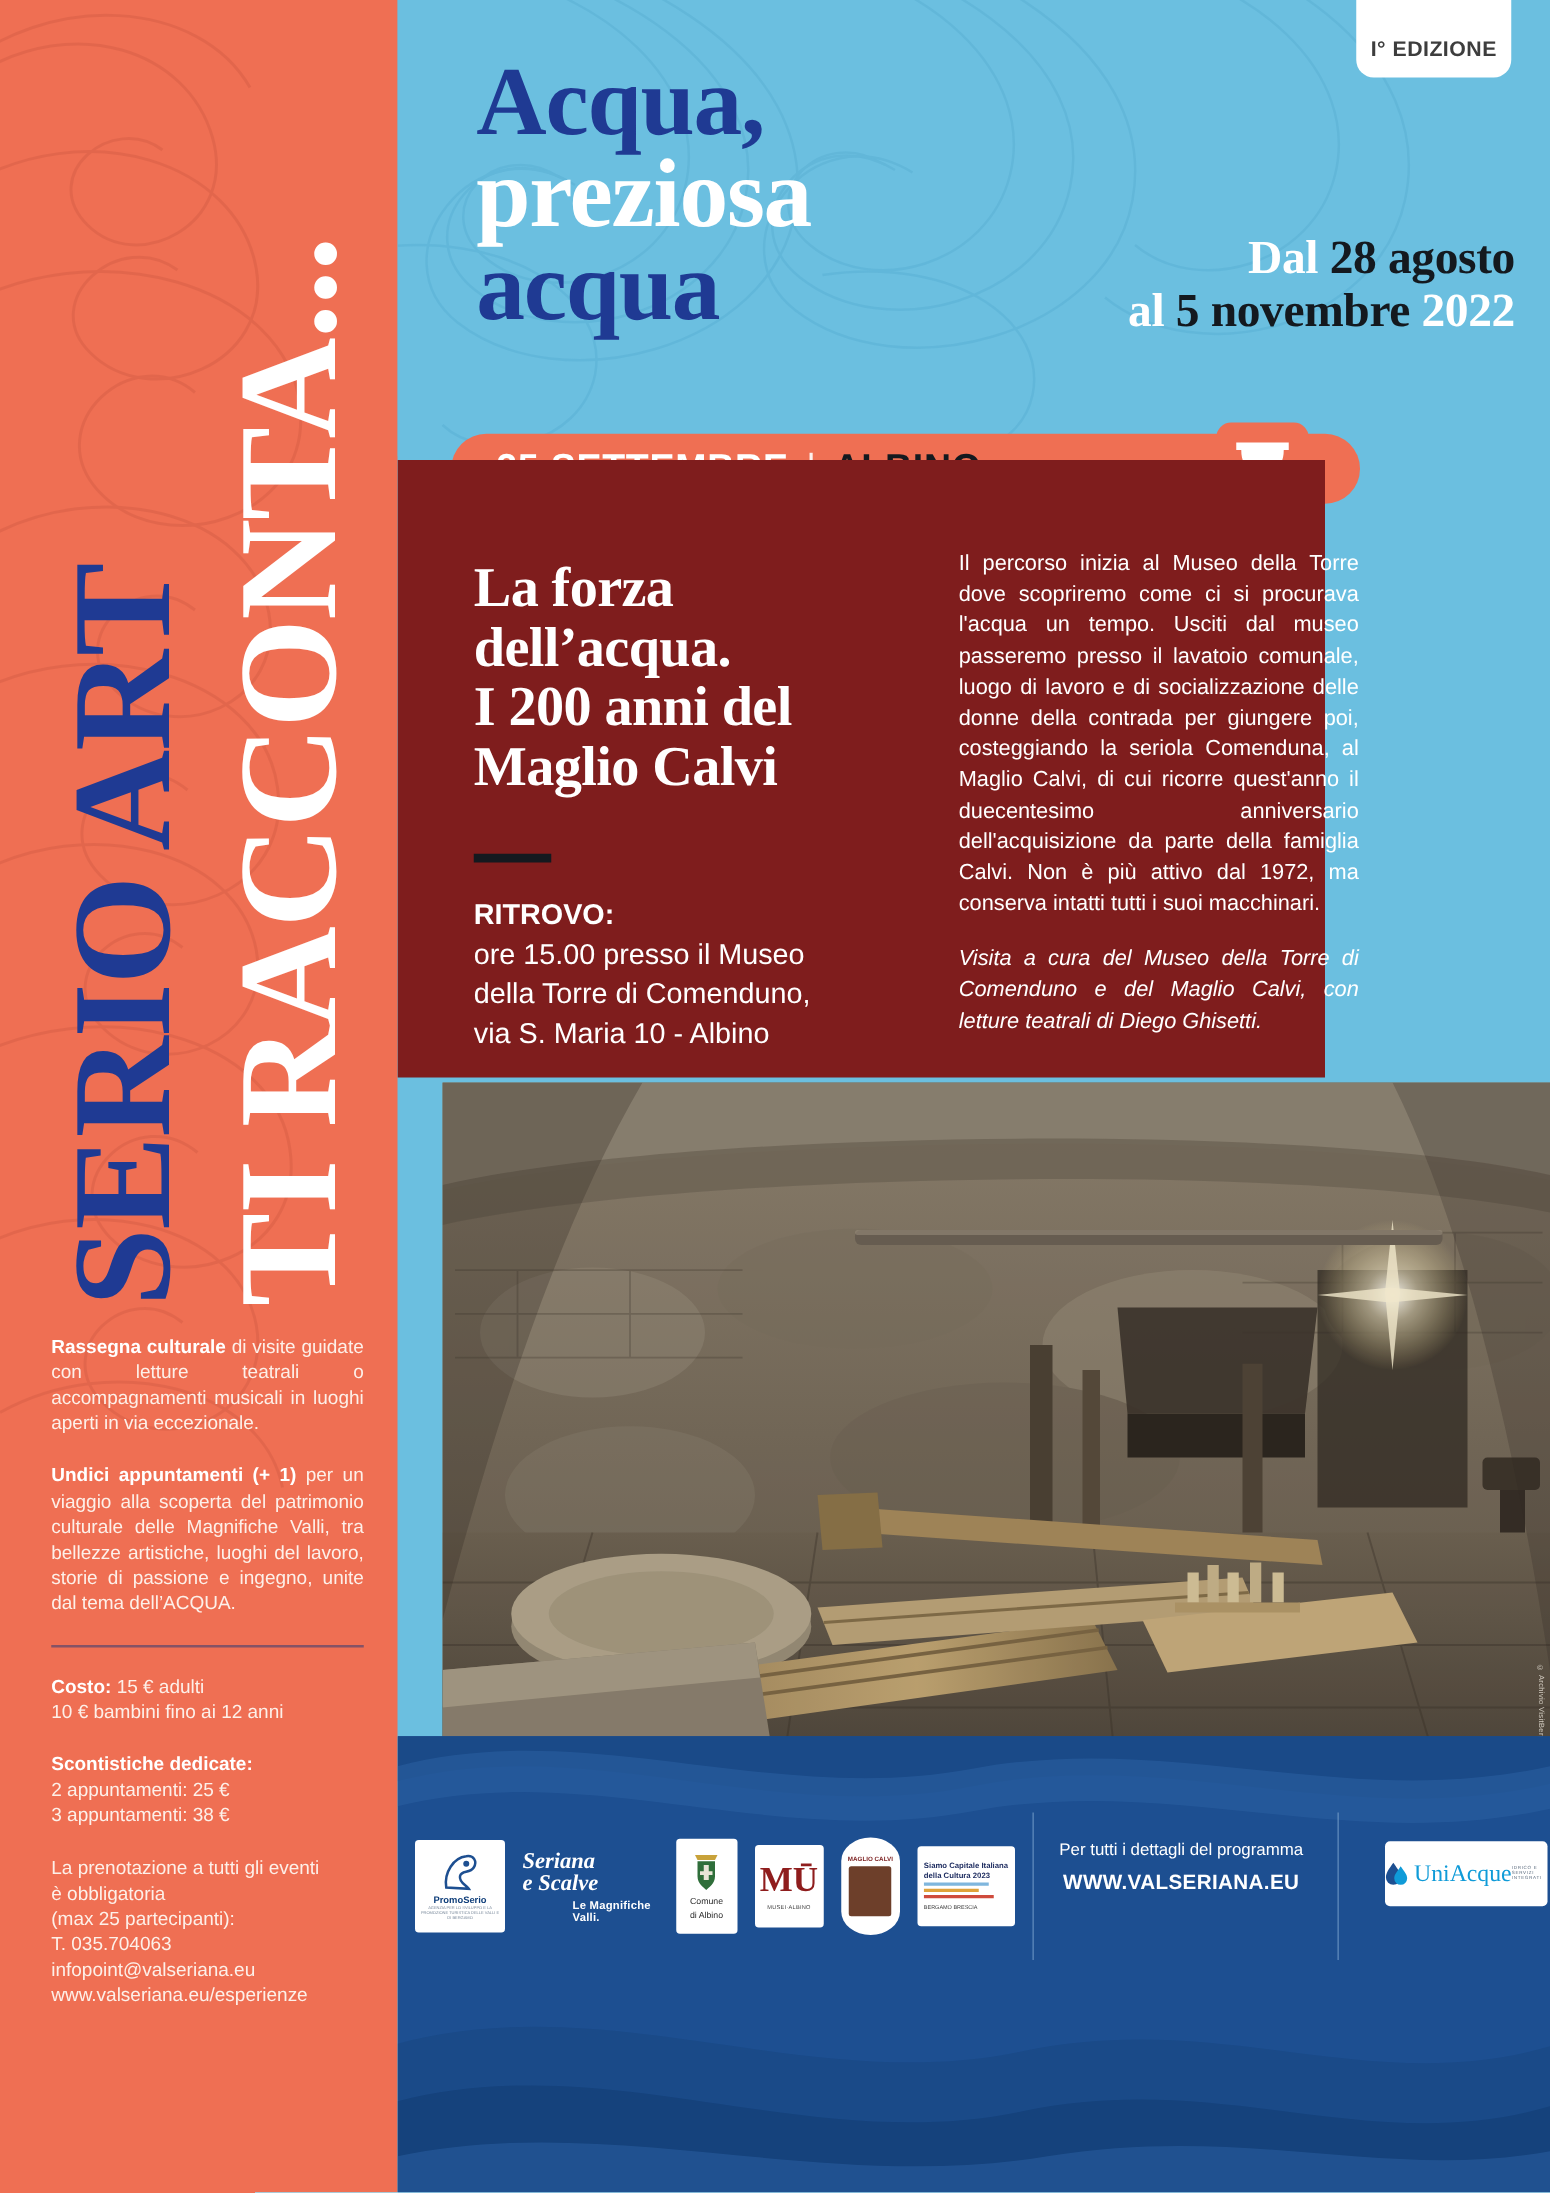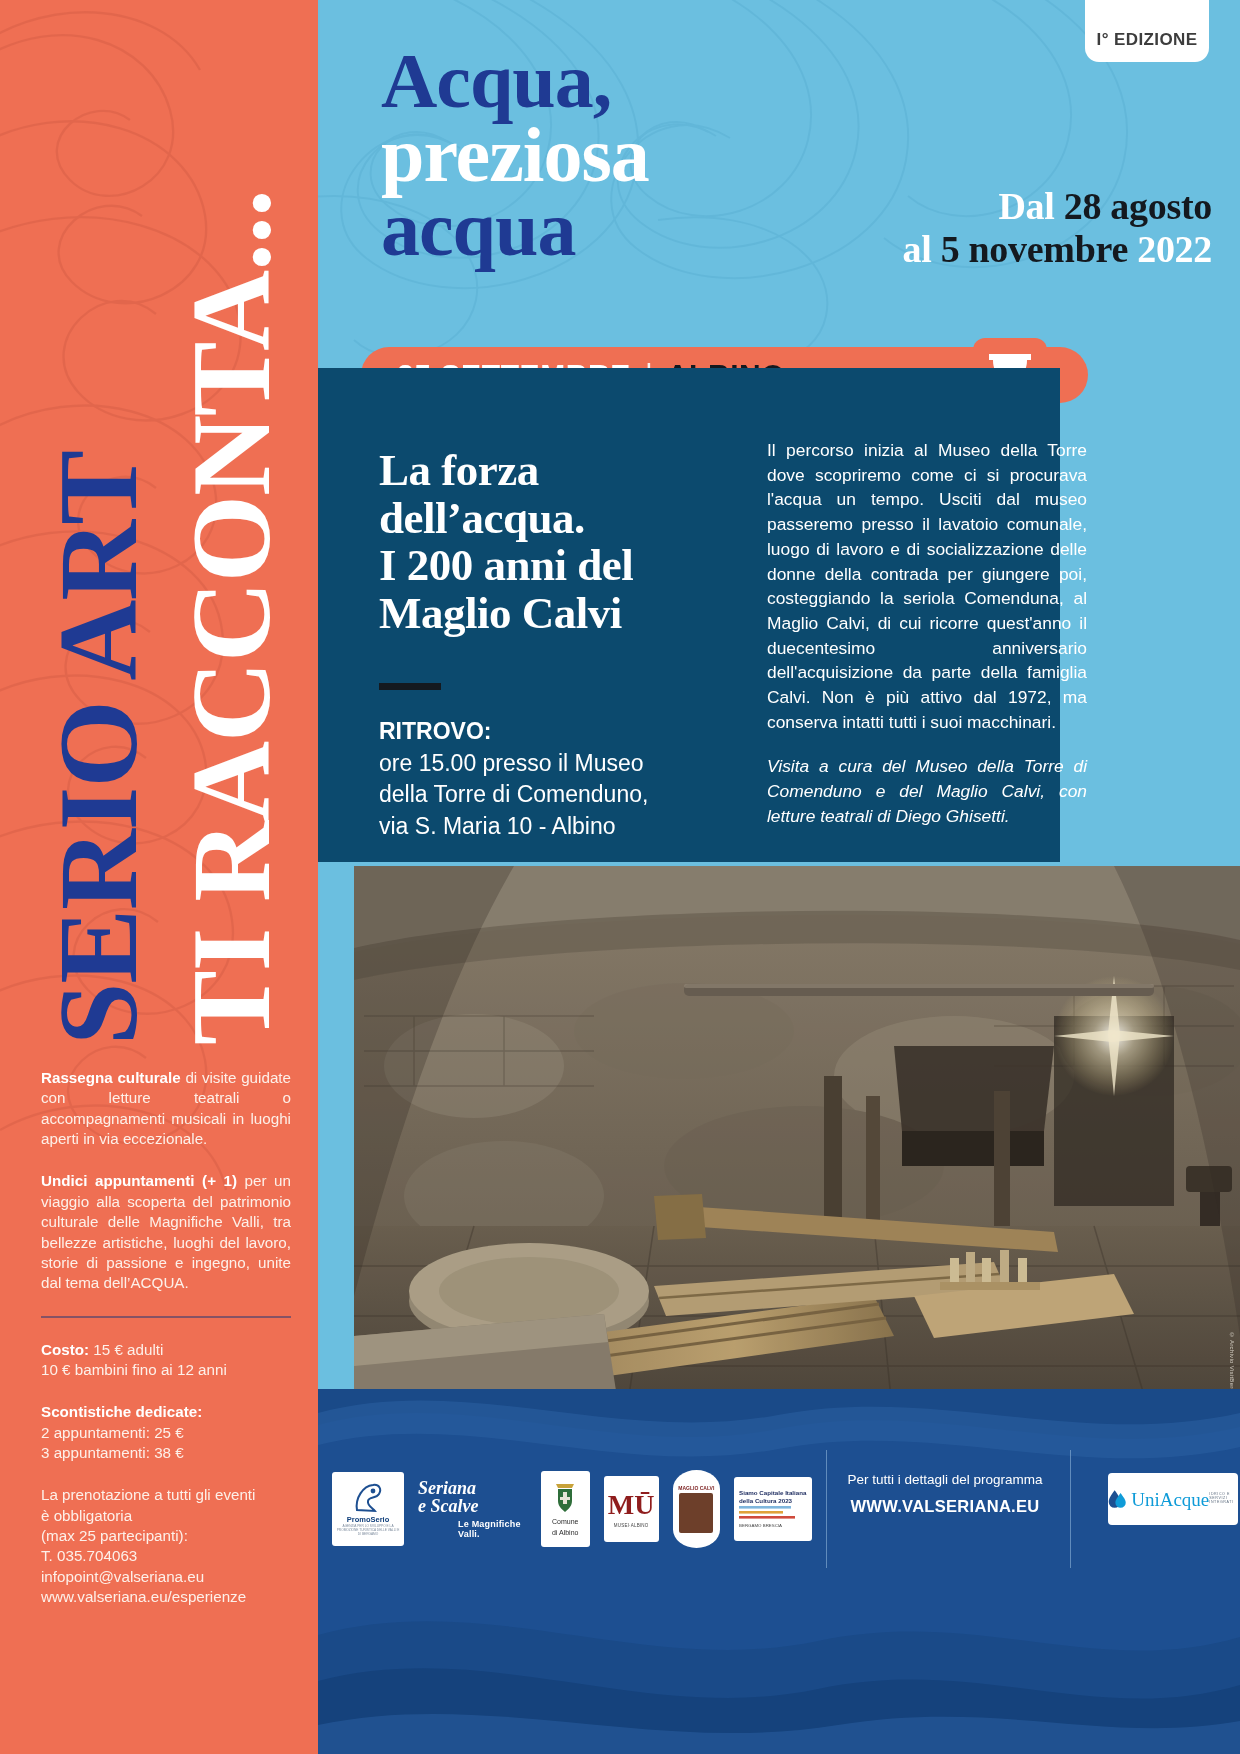--- a/index.html
+++ b/index.html
@@ -112,21 +112,21 @@
   .eventbar .pl{color:#14191f;font-size:30px;font-weight:700;letter-spacing:.6px;}
   .event-icon{
     position:absolute;left:655px;top:-9px;width:74px;height:74px;
     background:#ef6f53;border-radius:12px;
     display:flex;align-items:center;justify-content:center;
   }
 
   
   .content{
     position:absolute;left:0;top:368px;width:742px;height:494px;
-    background:#0c4a6e;
+    background:#7f1d1d;
   }
   .evt-title{
     position:absolute;left:61px;top:79px;width:350px;
     font-family:"Liberation Serif", serif;
     font-weight:700;color:#ffffff;
     font-size:45px;line-height:1.06;letter-spacing:-.5px;
   }
   .evt-rule{
     position:absolute;left:61px;top:315px;width:62px;height:7px;background:#14191f;
   }

